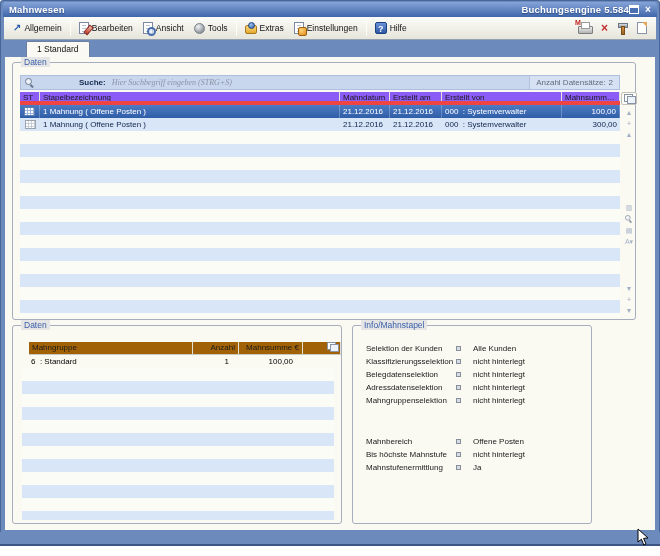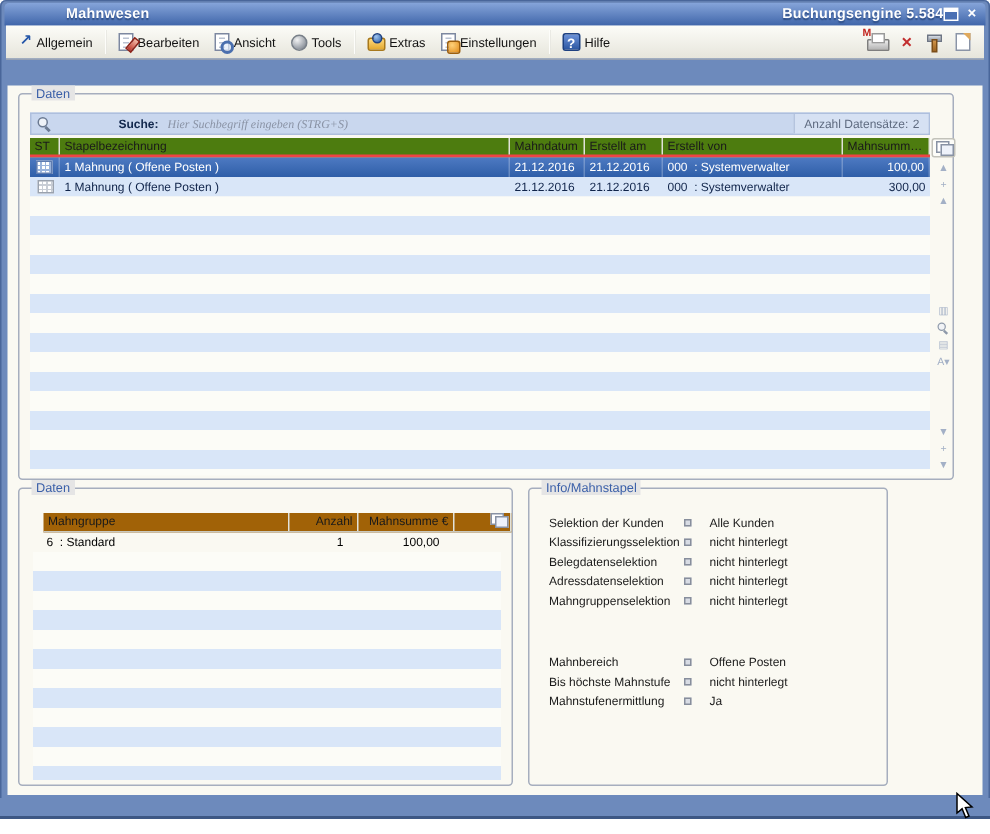--- a/index.html
+++ b/index.html
@@ -16,21 +16,21 @@
     background:#6d8abc; border-radius:4px 4px 0 0;
     box-shadow: inset 0 0 0 1px #49669a, inset 0 1px 0 #8ea7d2;
   }
   .titlebar {
     position:absolute; left:3px; top:2px; right:3px; height:15px;
     background:linear-gradient(#85a4d9,#4066aa);
     border-radius:3px 3px 0 0;
     display:flex; align-items:center; padding:0 6px;
     color:#fff; font-size:9.5px; font-weight:bold; letter-spacing:.2px;
   }
-  .titlebar .title { flex:1; text-shadow:0 1px 1px #2b4a80;margin-left:35px; }
+  .titlebar .title { flex:1; text-shadow:0 1px 1px #2b4a80; }
   .title-right { margin-right:0; text-shadow:0 1px 1px #2b4a80; }
   .icon-restore {
     width:10px; height:9px; background:#4a70b4; border:1px solid #fff;
     position:relative; display:inline-block; margin-right:6px;
   }
   .icon-restore::before { content:""; position:absolute; left:0; right:0; top:0; height:2px; background:#fff; }
   .close-glyph { font-size:10px; font-weight:bold; color:#fff; line-height:10px; cursor:default; }
 
   
   .toolbar {
@@ -158,21 +158,21 @@
   .search-input::placeholder { color:#8a93a5; font-style:italic; opacity:1; }
   .records {
     display:flex; align-items:center; gap:3px; height:100%; padding:0 6px;
     background:#d6e1f3; border-left:1px solid #b5c4de; color:#5f6b80; white-space:nowrap;
   }
 
   
   .grid6 { display:grid; grid-template-columns:20px 1fr 50px 52px 120px 58px; }
   .thead {
     position:absolute; left:7px; top:29px; width:600px; height:13px;
-    background:#4d7c0f; border-bottom:2px solid #ef4444; font-size:8px; color:#1a1a1a;
+    background:#8b5cf6; border-bottom:4px solid #ef4444; font-size:8px; color:#1a1a1a;text-decoration:underline;
   }
   .thead .cell { border-right:1px solid #e2e2da; }
   .cell {
     line-height:12px; padding:0 3px; overflow:hidden; white-space:pre;
     text-overflow:ellipsis;
   }
   .cell.num { text-align:right; }
   .trow { position:absolute; left:7px; width:600px; height:13px; font-size:8px; }
   .trow .cell { line-height:13px; }
   .trow.sel { background:linear-gradient(#4d7ac2,#2f5ea8); color:#fff; }
@@ -289,20 +289,23 @@
     <div class="toolbar-right">
       <span class="ti icon-print">
           <span class="print-badge">M</span>
         </span>
       <span class="ti glyph-x">×</span>
       <span class="ti icon-hammer"></span>
       <span class="ti icon-page"></span>
     </div>
   </div>
 
+  <div class="tabstrip">
+    <div class="tab">1 Standard</div>
+  </div>
 
   <div class="content">
 
     <div class="group" id="group-main">
       <span class="group-label">Daten</span>
 
       <div class="searchbar">
         <span class="icon-mag"></span>
         <span class="search-label">Suche:</span>
         <input class="search-input" type="text" placeholder="Hier Suchbegriff eingeben (STRG+S)" style="">

